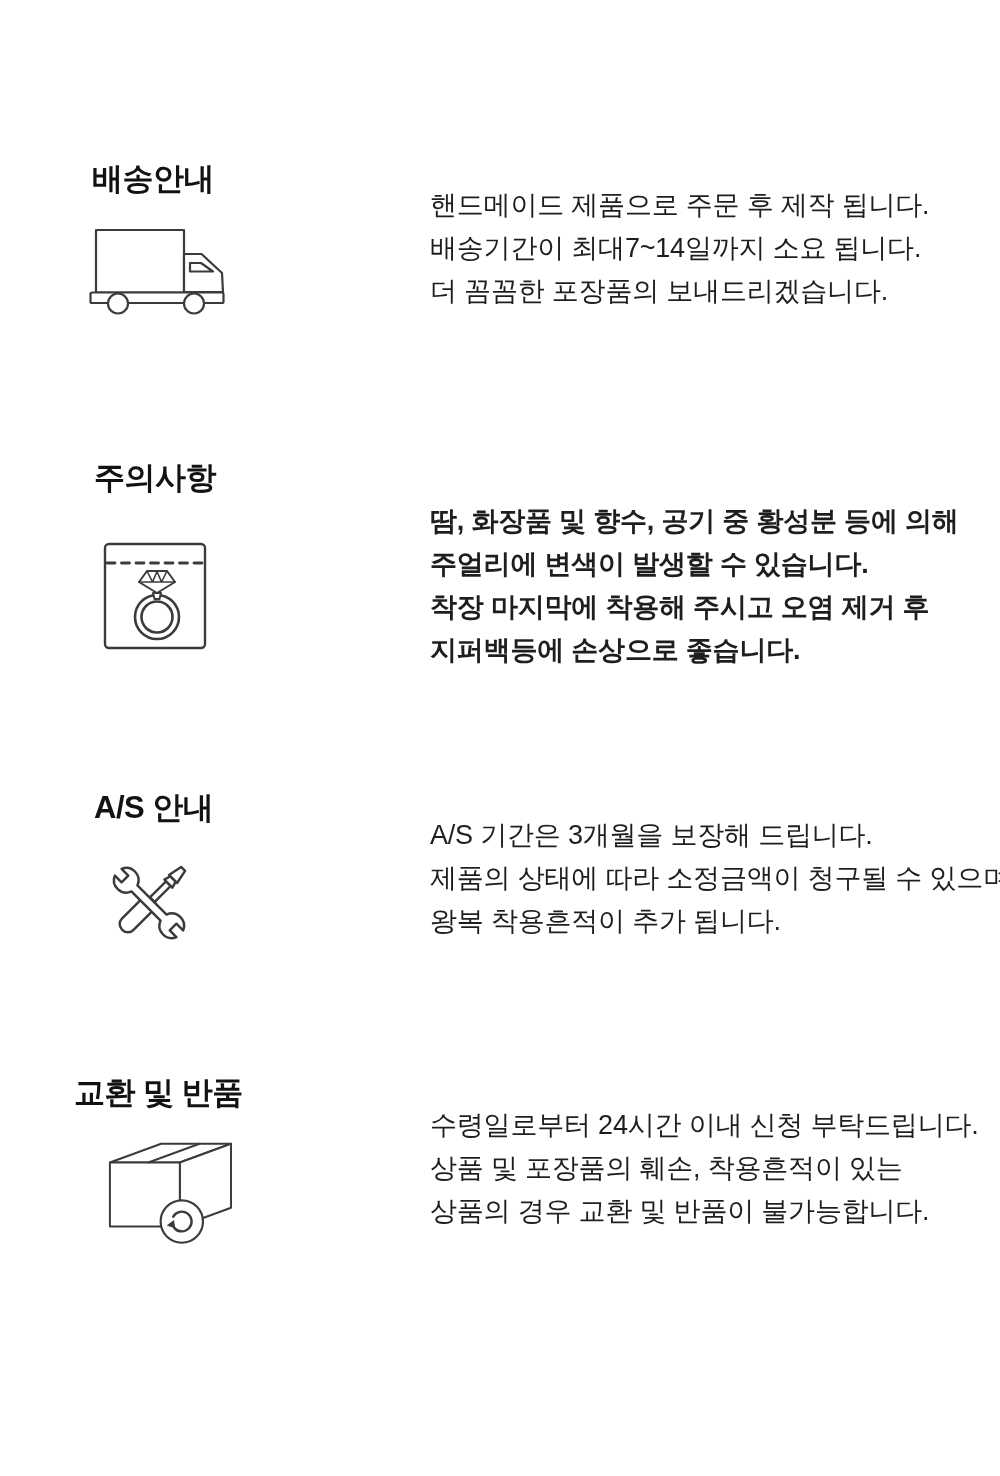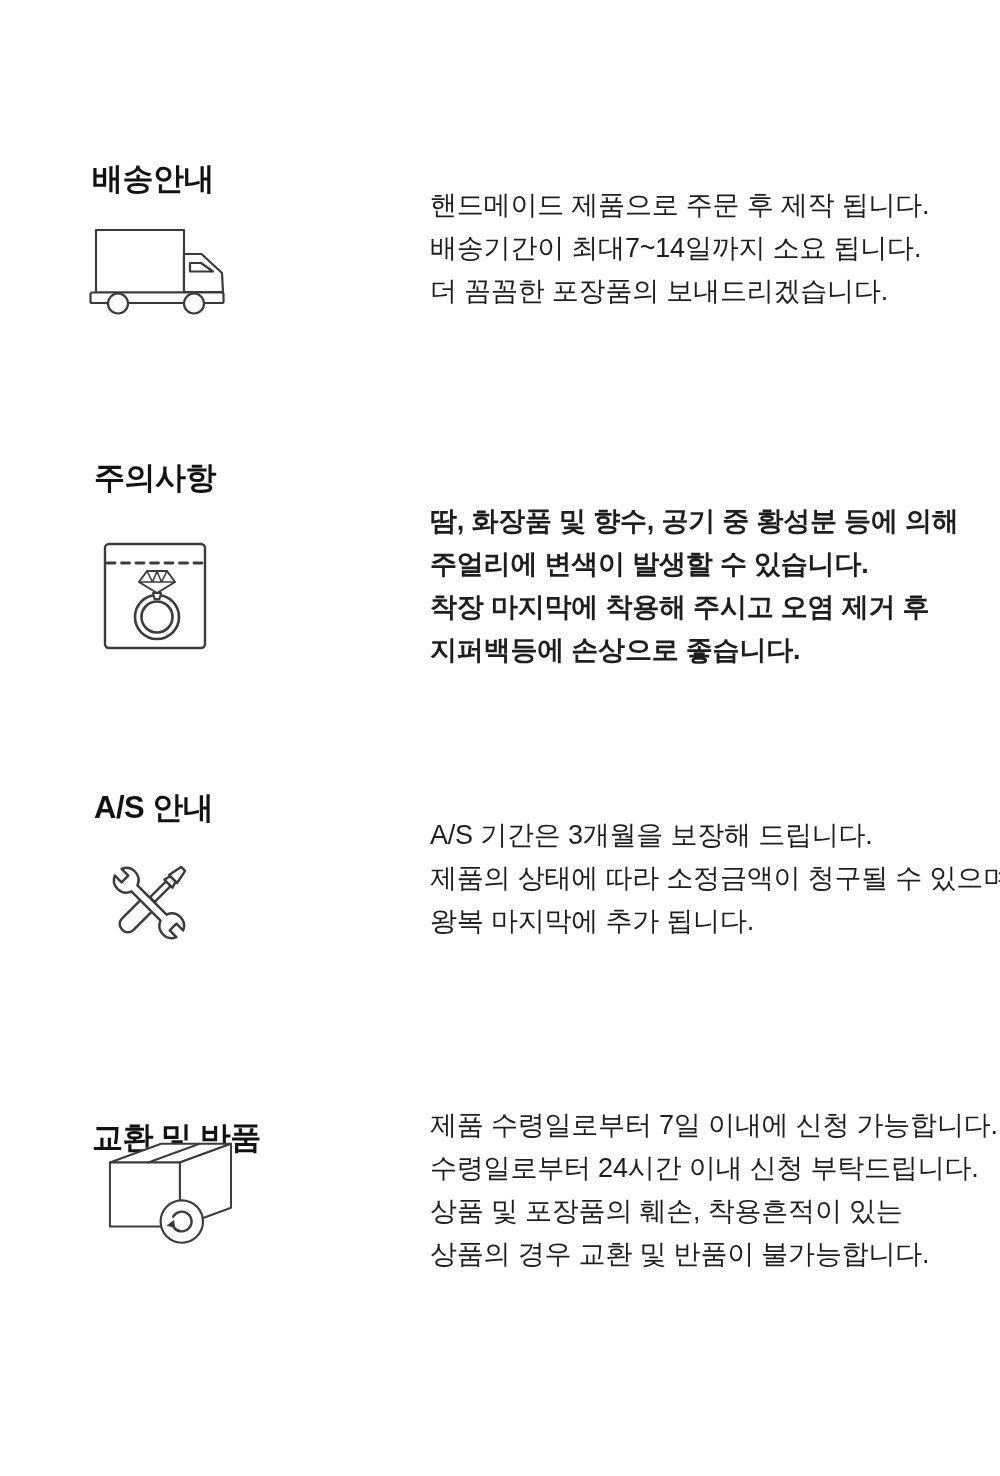--- a/index.html
+++ b/index.html
@@ -105,38 +105,37 @@
         </g>
 
         <g transform="rotate(-45 55 55)">
           <path d="M50 9 L50 19 L60 19 L60 9 A13 13 0 0 1 59.5 33.2 L59.5 76.8 A13 13 0 0 1 60 101 L60 91 L50 91 L50 101 A13 13 0 0 1 50.5 76.8 L50.5 33.2 A13 13 0 0 1 50 9 Z" fill="#fff"></path>
         </g>
       </svg>
     </span>
     <div class="body-text" style="top:814px;">
         <div class="line">A/S 기간은 3개월을 보장해 드립니다.</div>
         <div class="line">제품의 상태에 따라 소정금액이 청구될 수 있으며</div>
-        <div class="line">왕복 마지막에 추가 됩니다.</div>
+        <div class="line">왕복 착용흔적이 추가 됩니다.</div>
       </div>
   </section>
 
   <section>
-    <h2 class="section-title" style="left:92px; top:1075px;margin-top:45px;">교환 및 반품</h2>
+    <h2 class="section-title" style="left:74px; top:1075px;">교환 및 반품</h2>
     <span class="icon" style="left:105px; top:1138px;">
       <svg width="128" height="112" viewBox="0 0 130 112" fill="none" stroke="currentColor" stroke-width="2" stroke-linejoin="round" stroke-linecap="round">
         <path d="M5 24 L57 5 L128 5 L76 24 Z" fill="#fff"></path>
         <path d="M76 24 L128 5 L128 70 L76 89 Z" fill="#fff"></path>
         <rect x="5" y="24" width="71" height="65" fill="#fff"></rect>
         <path d="M44 24 L96 5"></path>
         <circle cx="78" cy="84" r="21.5" fill="#fff" stroke-width="2.2"></circle>
         <path d="M69.3 79 A10 10 0 1 1 70.3 90.4" stroke-width="2.4"></path>
         <path d="M71.5 91 L62.6 88 L70 82.4 Z" fill="currentColor" stroke="none"></path>
       </svg>
     </span>
     <div class="body-text" style="top:1104px;">
-        <div class="line">제품 수령일로부터 7일 이내에 신청 가능합니다.</div>
         <div class="line">수령일로부터 24시간 이내 신청 부탁드립니다.</div>
         <div class="line">상품 및 포장품의 훼손, 착용흔적이 있는</div>
         <div class="line">상품의 경우 교환 및 반품이 불가능합니다.</div>
       </div>
   </section>
 
 </div>
 
 </body></html>

